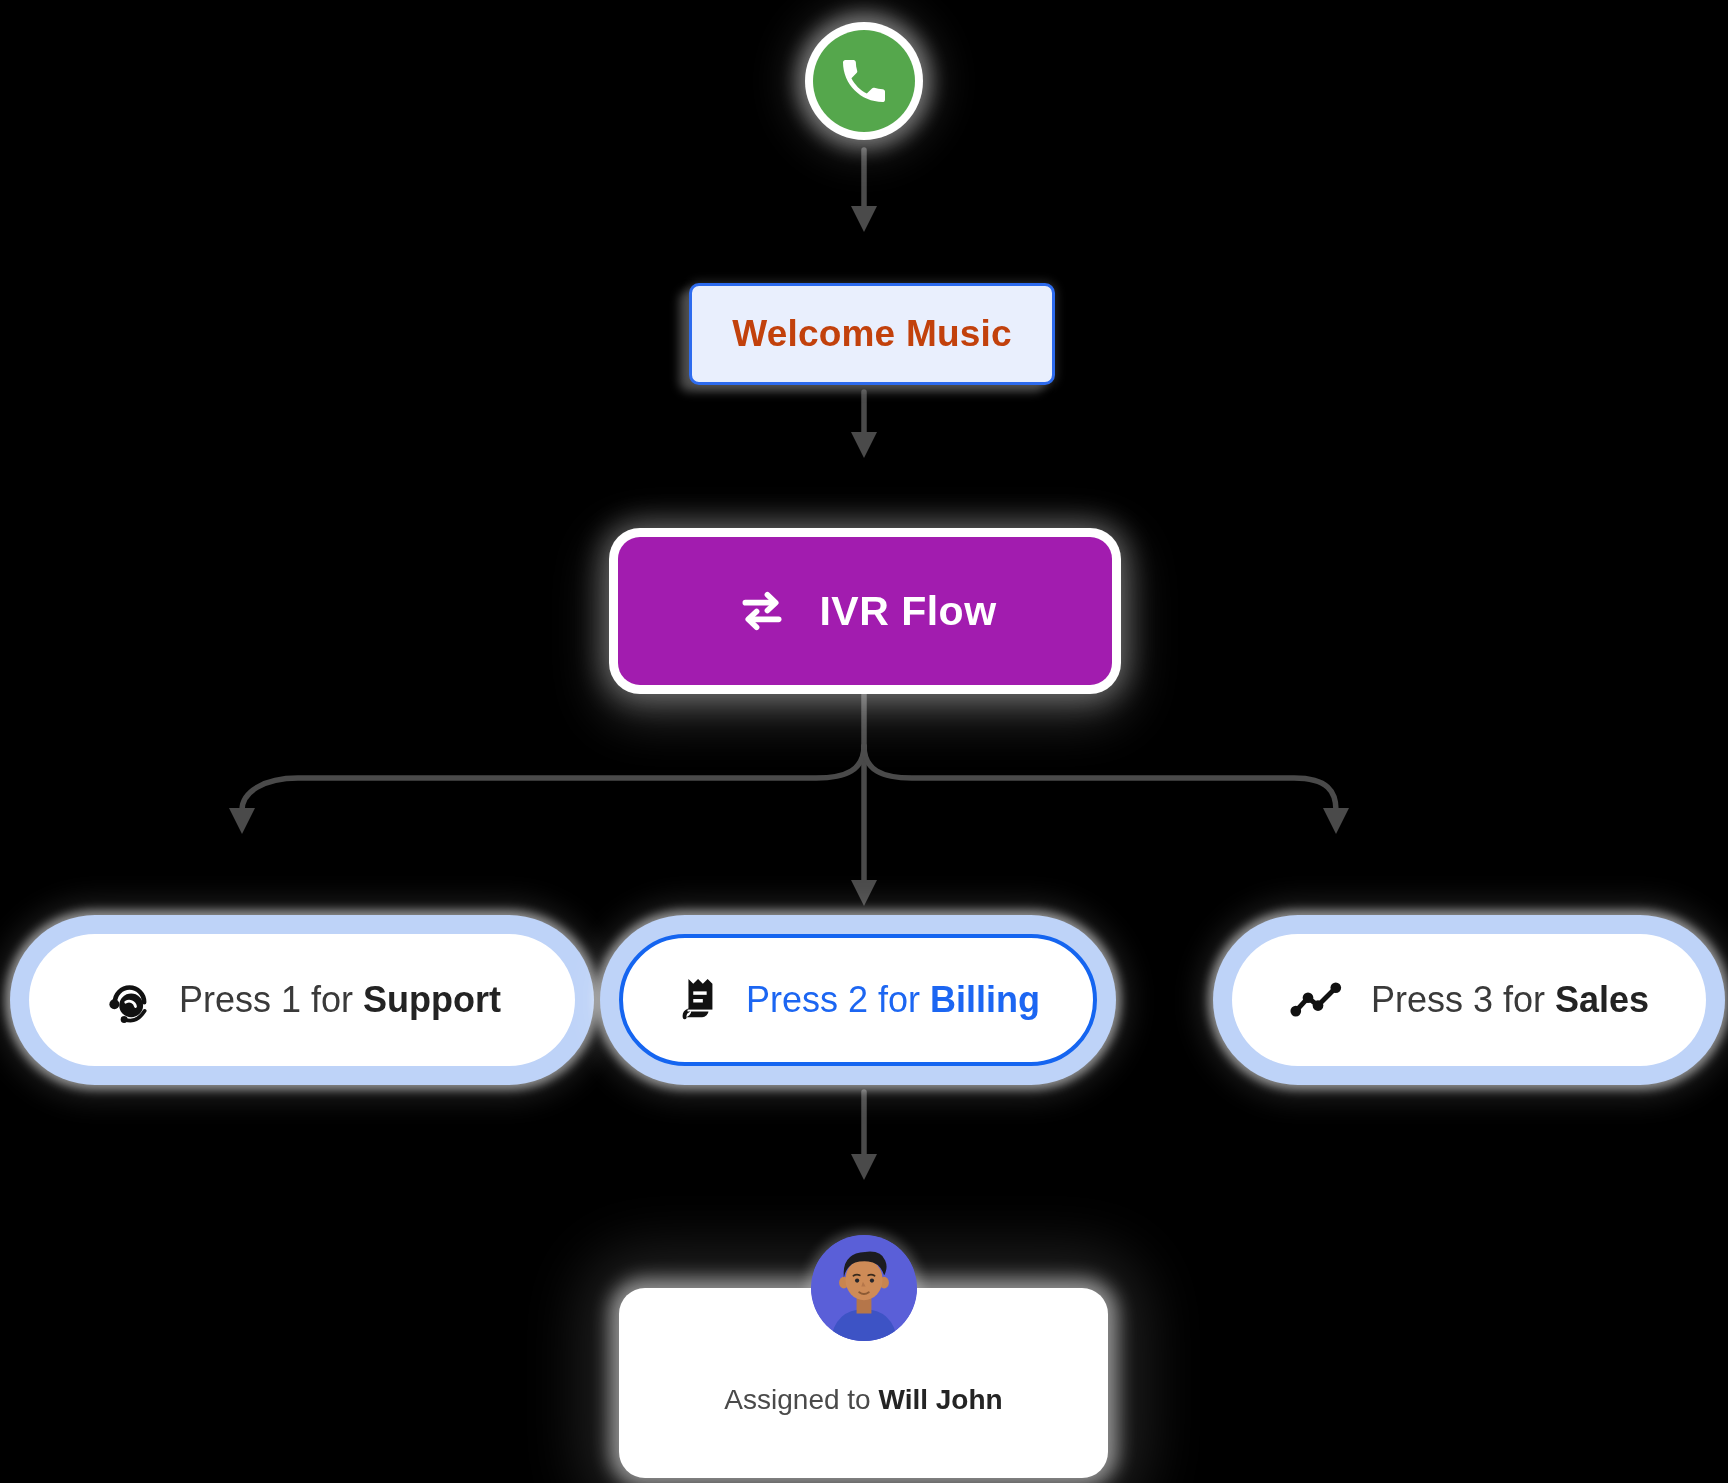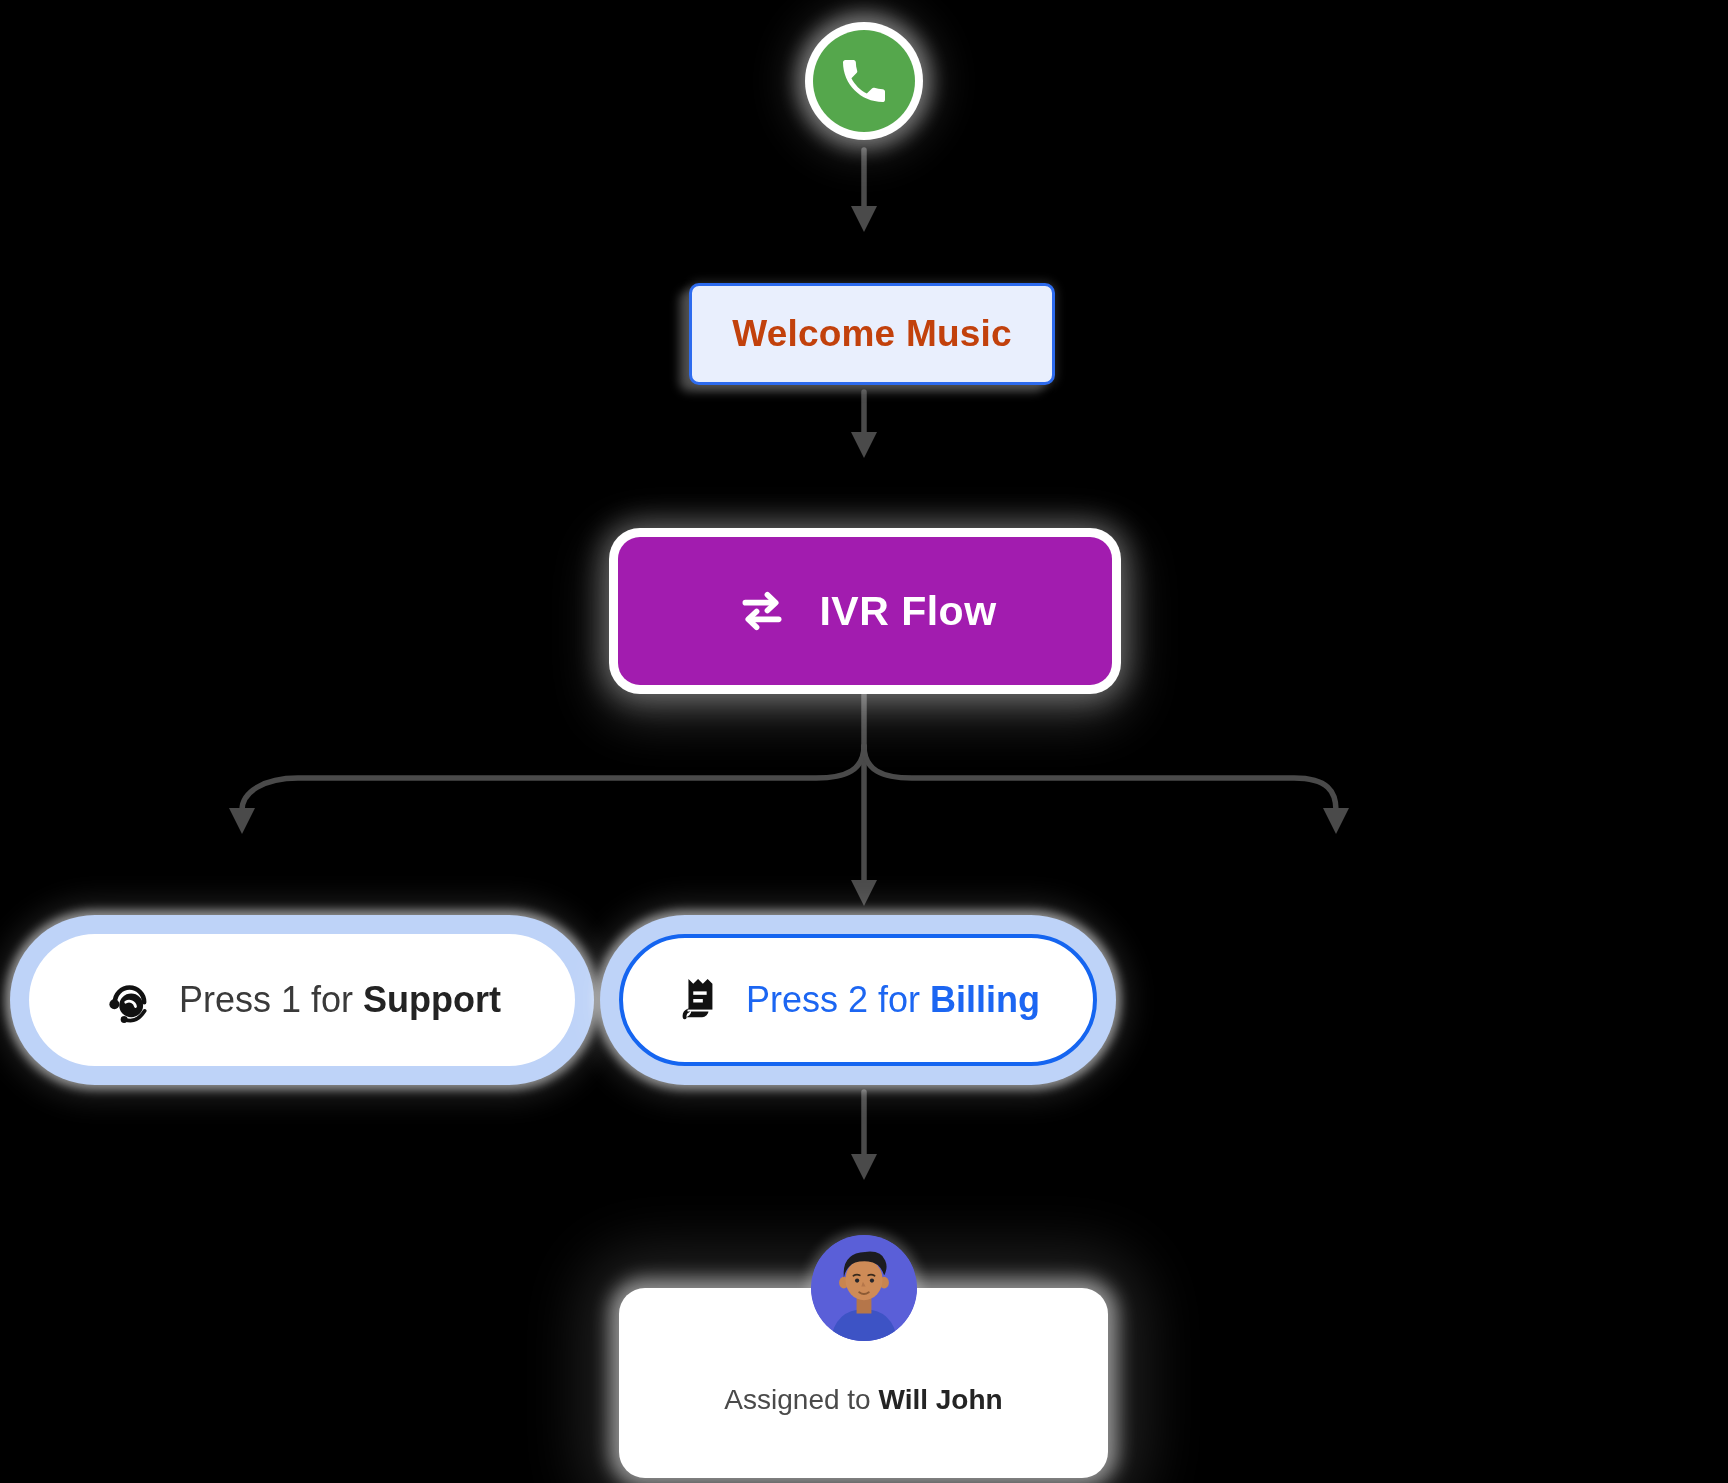--- a/index.html
+++ b/index.html
@@ -145,20 +145,32 @@
         <rect x="18" y="17" width="14" height="3.6" fill="#fff"></rect>
         <rect x="18" y="25" width="10" height="3.6" fill="#fff"></rect>
         <path d="M38 37 H16 a7 7 0 0 1 -7 7 h18 a7 7 0 0 0 7 -7 Z" fill="#111"></path>
         <path d="M13 37 a6.5 6.5 0 0 0 -4 7" fill="none" stroke="#111" stroke-width="4" stroke-linecap="round"></path>
         <rect x="12" y="36" width="27" height="2" fill="#fff"></rect>
       </svg>
       <span class="label"><span>Press 2 for </span><b>Billing</b></span>
     </div>
   </div>
 
+  <div class="pill pill-sales">
+    <div class="inner">
+      <svg width="58" height="40" viewBox="0 0 52 36">
+        <polyline points="6,28 17,16 26,23 42,7" fill="none" stroke="#111" stroke-width="4.4" stroke-linecap="round" stroke-linejoin="round"></polyline>
+        <circle cx="6" cy="28" r="4.8" fill="#111"></circle>
+        <circle cx="17" cy="16" r="4.8" fill="#111"></circle>
+        <circle cx="26" cy="23" r="4.8" fill="#111"></circle>
+        <circle cx="42" cy="7" r="4.8" fill="#111"></circle>
+      </svg>
+      <span class="label"><span>Press 3 for </span><b>Sales</b></span>
+    </div>
+  </div>
 
   <div class="assign-card">
     <div class="assign-text"><span>Assigned to </span><b>Will John</b></div>
   </div>
   <div class="avatar">
     <svg width="106" height="106" viewBox="0 0 100 100">
       <circle cx="50" cy="50" r="50" fill="#5A5FD8"></circle>
       <path d="M18 102 Q22 70 50 70 Q78 70 82 102 Z" fill="#3D53C5"></path>
       <path d="M43 58 h14 v16 h-14 Z" fill="#B5764A"></path>
       <ellipse cx="31" cy="45" rx="4.5" ry="5.5" fill="#C9854F"></ellipse>

